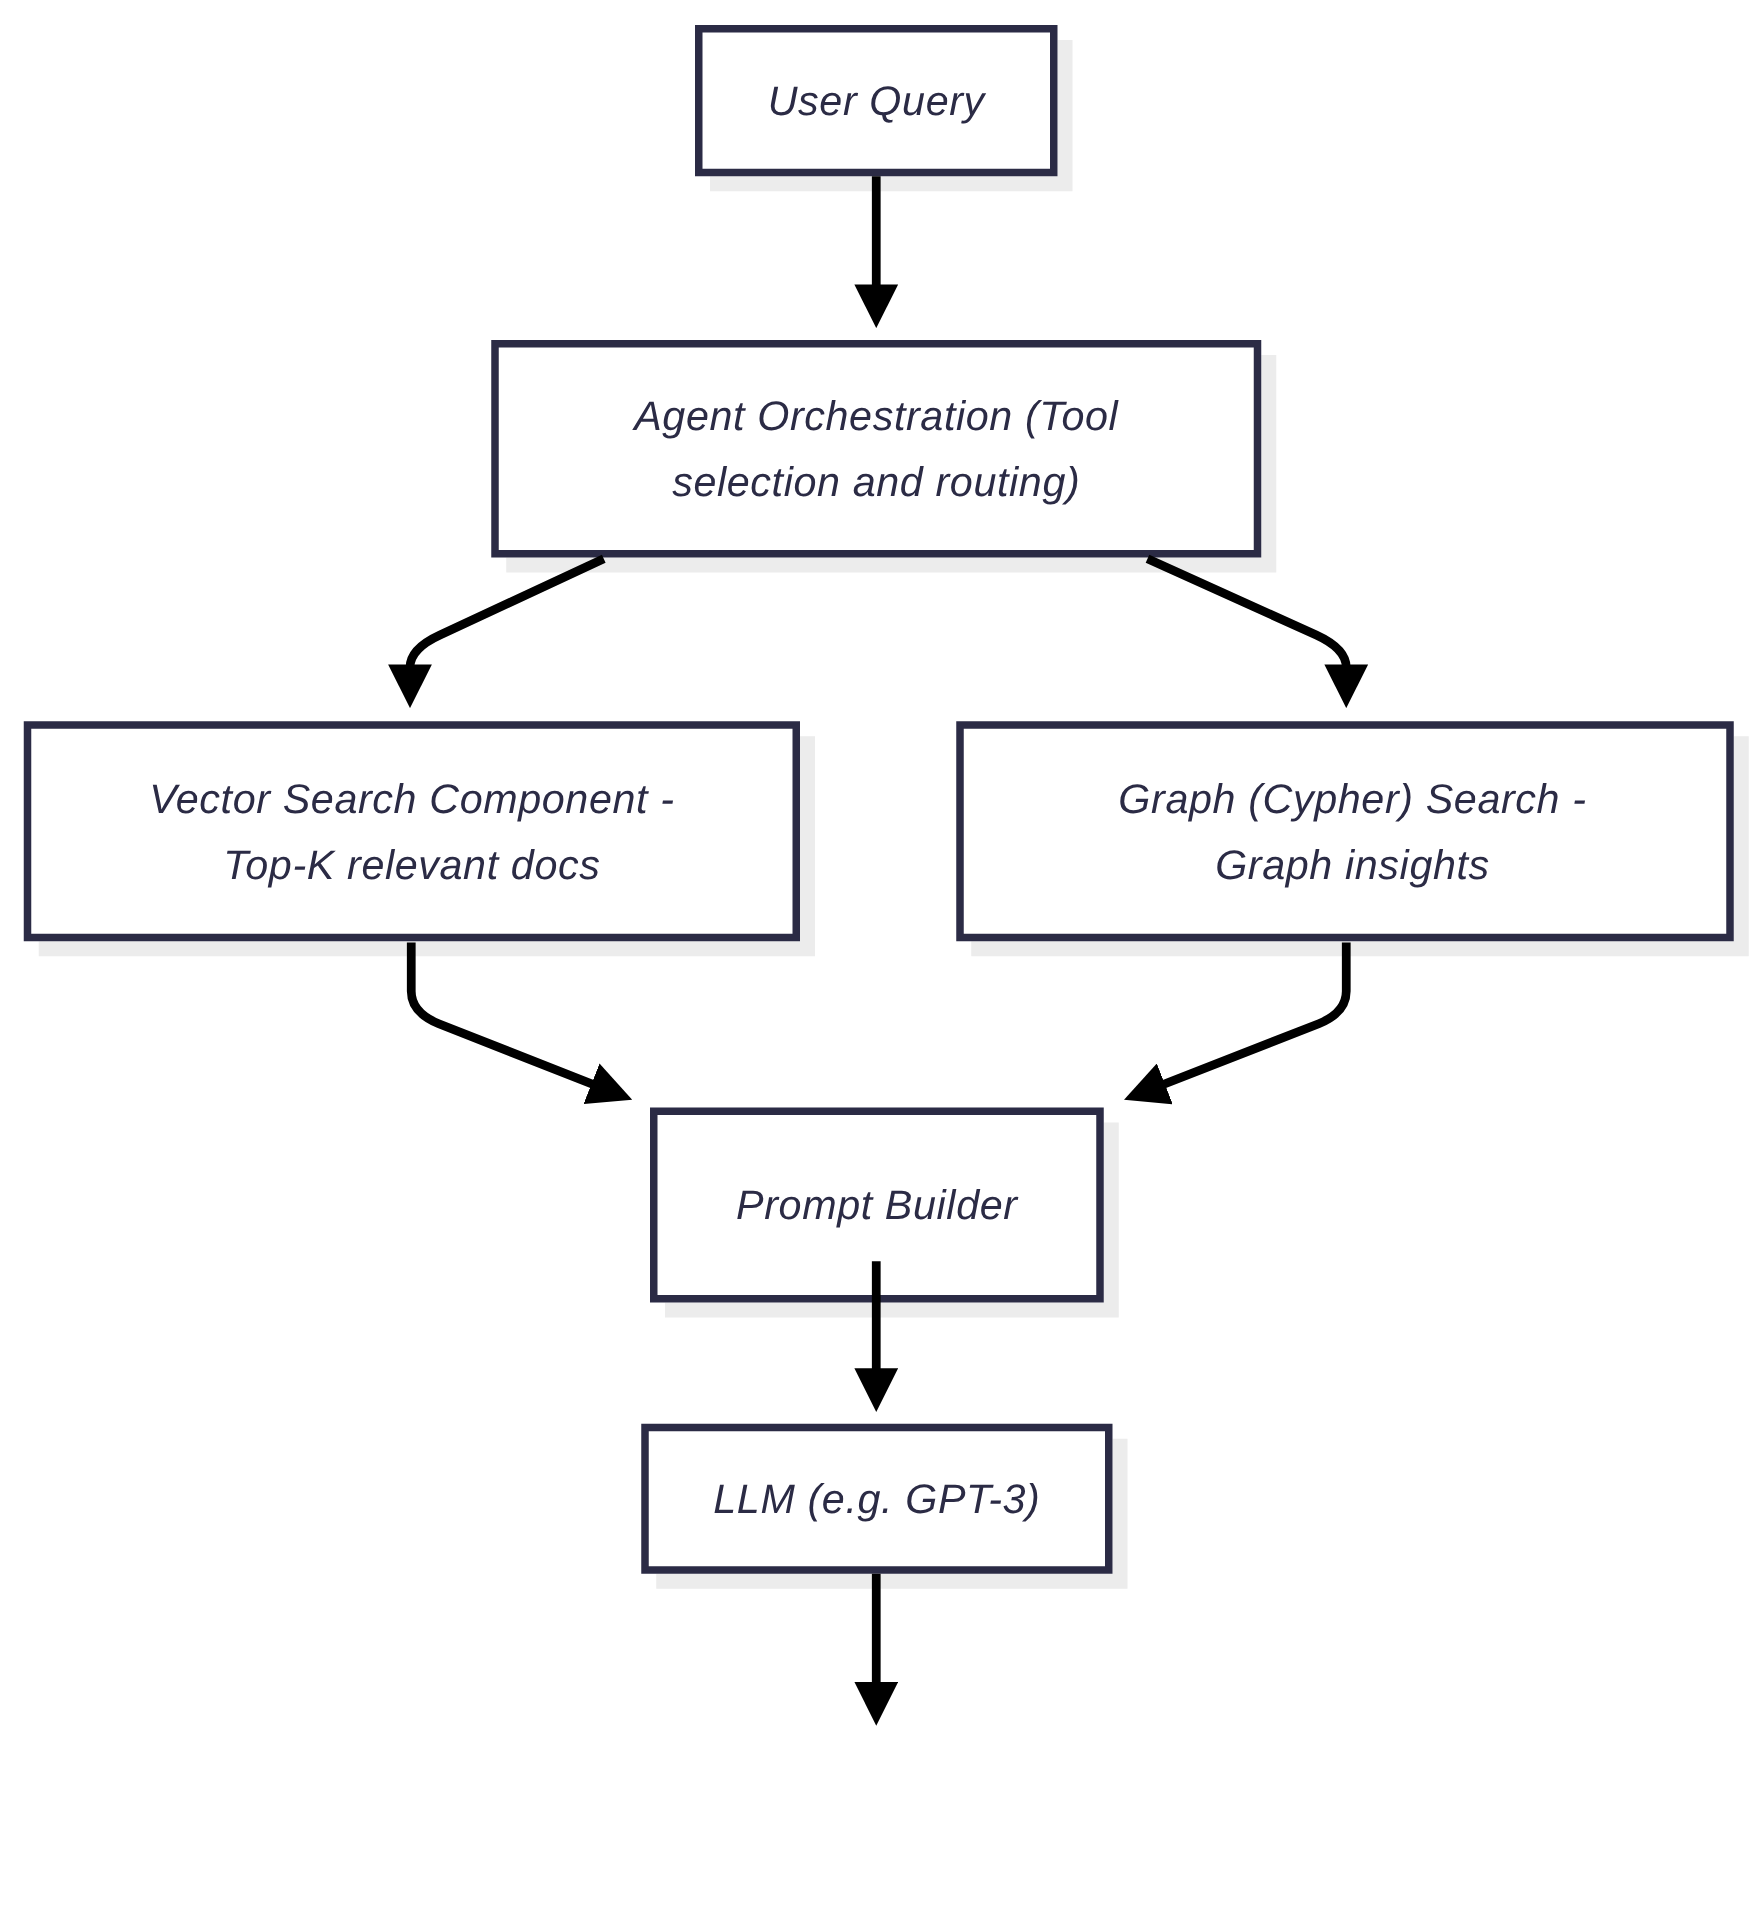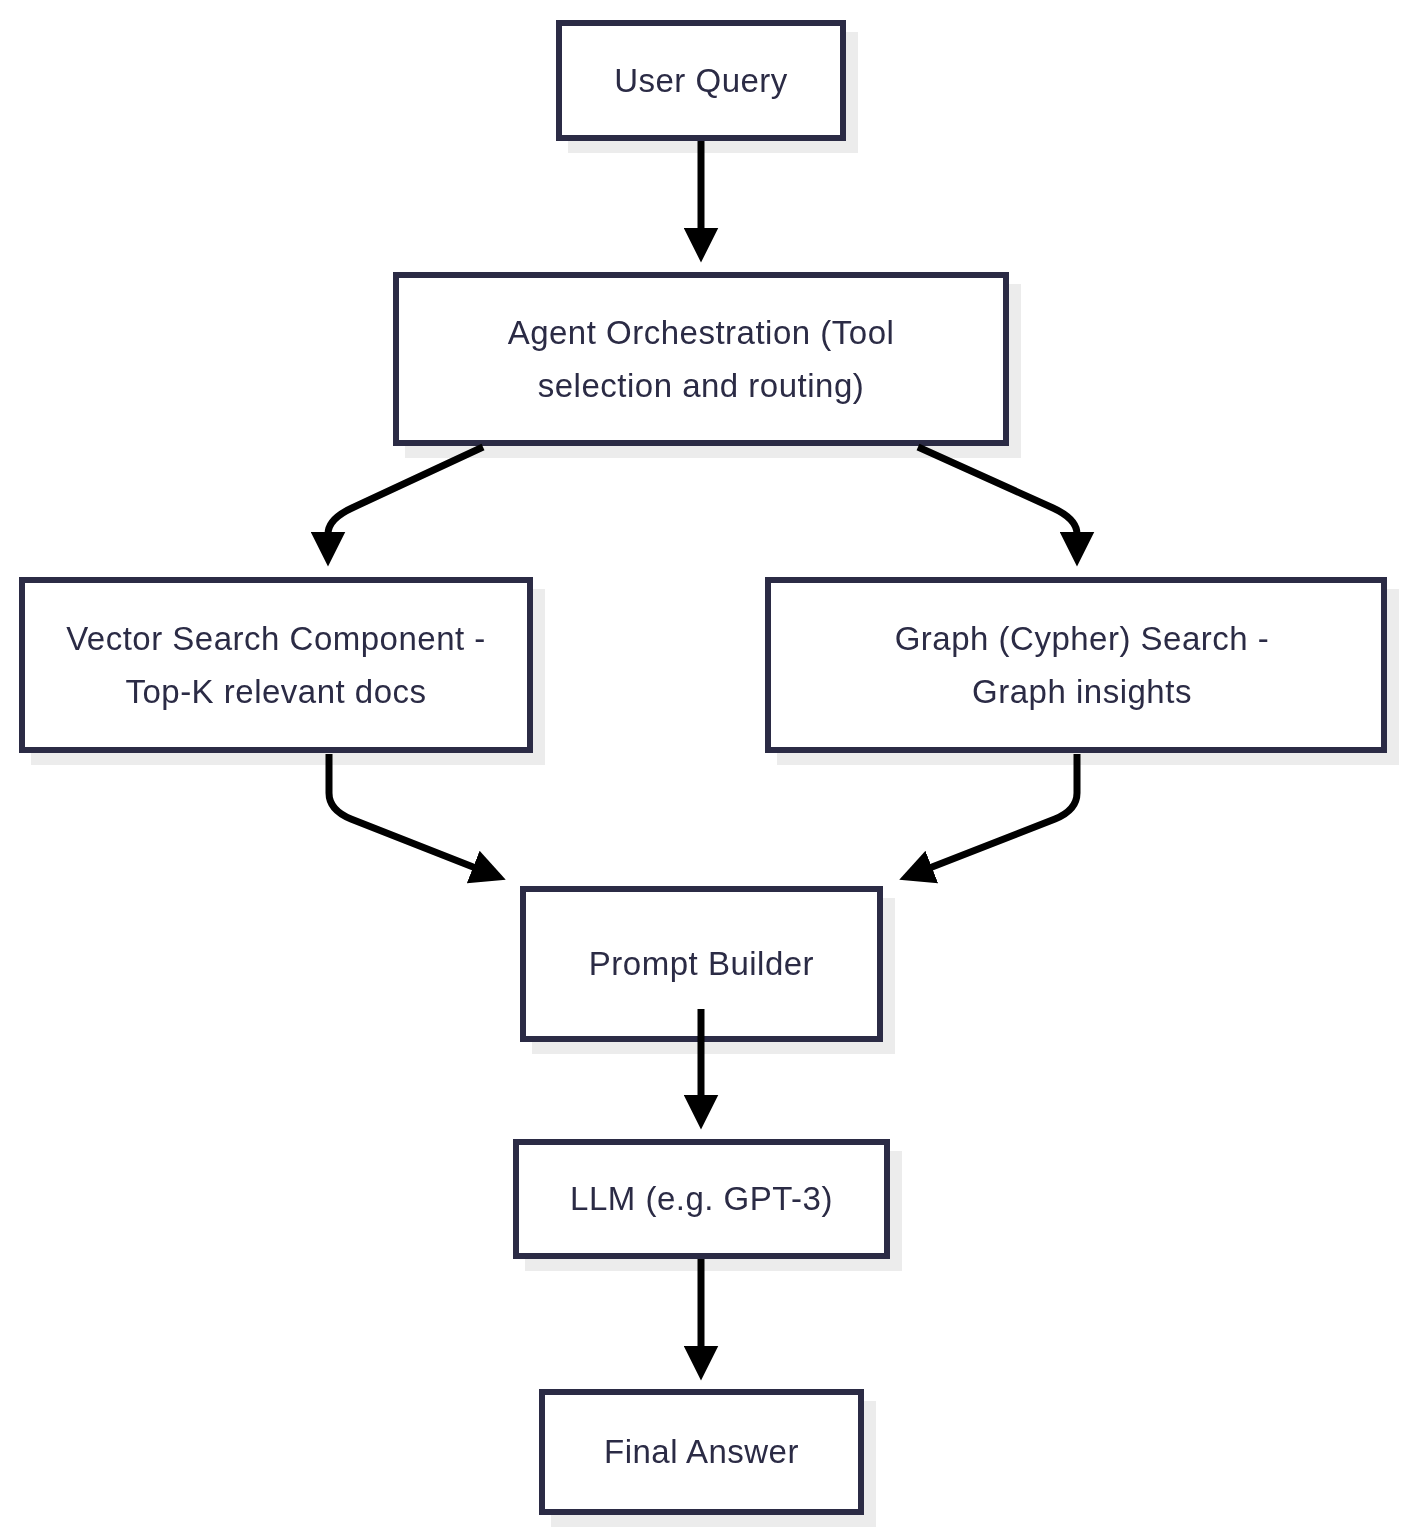--- a/index.html
+++ b/index.html
@@ -30,27 +30,28 @@
     border: 6px solid #2b2b45;
     box-shadow: 12px 12px 0 0 #ececec;
     display: flex;
     align-items: center;
     justify-content: center;
     text-align: center;
     color: #2b2b45;
     font-size: 33px;
     line-height: 1.62;
     letter-spacing: 0.5px;
+    font-style: italic;
   }
   .node .lbl { display: inline-block; }
 
   
   #n-user-query       { left: 556px; top:   20px; width: 290px; height: 121px; }
   #n-agent            { left: 393px; top:  272px; width: 616px; height: 174px; }
-  #n-vector           { left:  19px; top:  577px; width: 514px; height: 176px; }
+  #n-vector           { left:  19px; top:  577px; width: 621px; height: 176px; }
   #n-graph            { left: 765px; top:  577px; width: 622px; height: 176px; padding-left: 12px; }
   #n-prompt-builder   { left: 520px; top:  886px; width: 363px; height: 156px; }
   #n-llm              { left: 513px; top: 1139px; width: 377px; height: 120px; }
   #n-final-answer     { left: 539px; top: 1389px; width: 325px; height: 126px; }
 
   
   #n-agent  .lbl { max-width: 470px; }
   #n-vector .lbl { max-width: 480px; }
   #n-graph  .lbl { max-width: 430px; }
 </style>
@@ -93,17 +94,14 @@
   </div>
 
   <div class="node" id="n-prompt-builder">
     <span class="lbl">Prompt Builder</span>
   </div>
 
   <div class="node" id="n-llm">
     <span class="lbl">LLM (e.g. GPT-3)</span>
   </div>
 
-  <div class="node" id="n-final-answer">
-    <span class="lbl">Final Answer</span>
-  </div>
 
 </div>
 
 </body></html>

